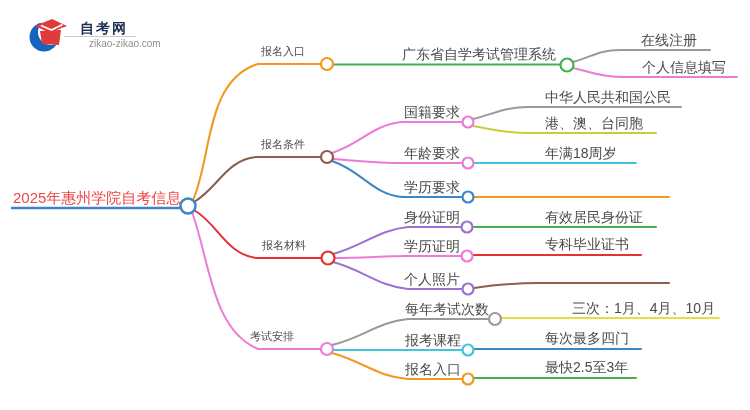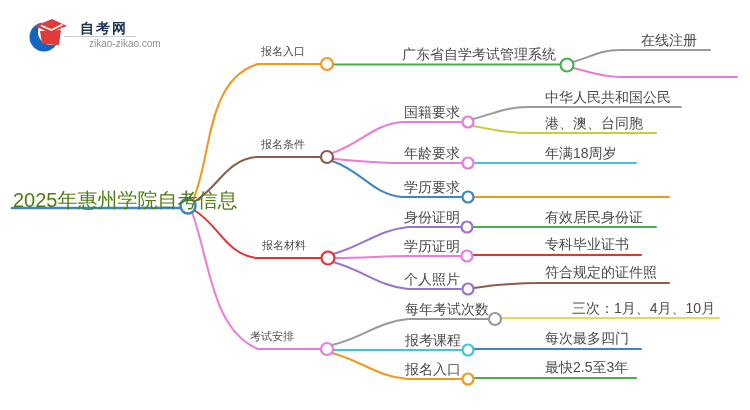--- a/index.html
+++ b/index.html
@@ -1,21 +1,21 @@
 <!DOCTYPE html>
 <html><head>
 <meta charset="utf-8">
 <style>
   html,body{margin:0;padding:0;background:#fff;}
   .stage{position:relative;width:750px;height:410px;background:#ffffff;overflow:hidden;
          font-family:"Liberation Sans", sans-serif;}
   svg.canvas{position:absolute;left:0;top:0;}
   .lbl{position:absolute;white-space:nowrap;font-size:14px;line-height:1.15;color:#4a4a4a;}
   .lbl-lg{font-size:11px;}
-  .lbl-root{font-size:20px;color:#4d7c0f;}
+  .lbl-root{font-size:15px;color:#ef4444;}
   .logo-name{position:absolute;left:80px;top:20px;font-size:14px;font-weight:bold;color:#1c3150;letter-spacing:2px;}
   .logo-url{position:absolute;left:69px;top:38px;font-size:10px;color:#8f8f8f;margin-left:20px;}
 </style>
 </head>
 <body>
 
 <div class="stage">
 
   <svg class="canvas" width="750" height="410" viewBox="0 0 750 410">
 
@@ -99,23 +99,23 @@
   <div class="lbl" style="left:404px;top:145px">年龄要求</div>
   <div class="lbl" style="left:404px;top:179px">学历要求</div>
   <div class="lbl" style="left:404px;top:209px">身份证明</div>
   <div class="lbl" style="left:404px;top:238px">学历证明</div>
   <div class="lbl" style="left:404px;top:271px">个人照片</div>
   <div class="lbl" style="left:405px;top:301px">每年考试次数</div>
   <div class="lbl" style="left:405px;top:332px">报考课程</div>
   <div class="lbl" style="left:405px;top:361px">报名入口</div>
 
   <div class="lbl" style="left:641px;top:32px">在线注册</div>
+  <div class="lbl" style="left:642px;top:59px">个人信息填写</div>
   <div class="lbl" style="left:545px;top:89px">中华人民共和国公民</div>
   <div class="lbl" style="left:545px;top:115px">港、澳、台同胞</div>
   <div class="lbl" style="left:545px;top:145px">年满18周岁</div>
   <div class="lbl" style="left:545px;top:209px">有效居民身份证</div>
   <div class="lbl" style="left:545px;top:236px">专科毕业证书</div>
-  <div class="lbl" style="left:545px;top:264px">符合规定的证件照</div>
   <div class="lbl" style="left:572px;top:300px">三次：1月、4月、10月</div>
   <div class="lbl" style="left:545px;top:330px">每次最多四门</div>
   <div class="lbl" style="left:545px;top:359px">最快2.5至3年</div>
 
 </div>
 
 </body></html>

